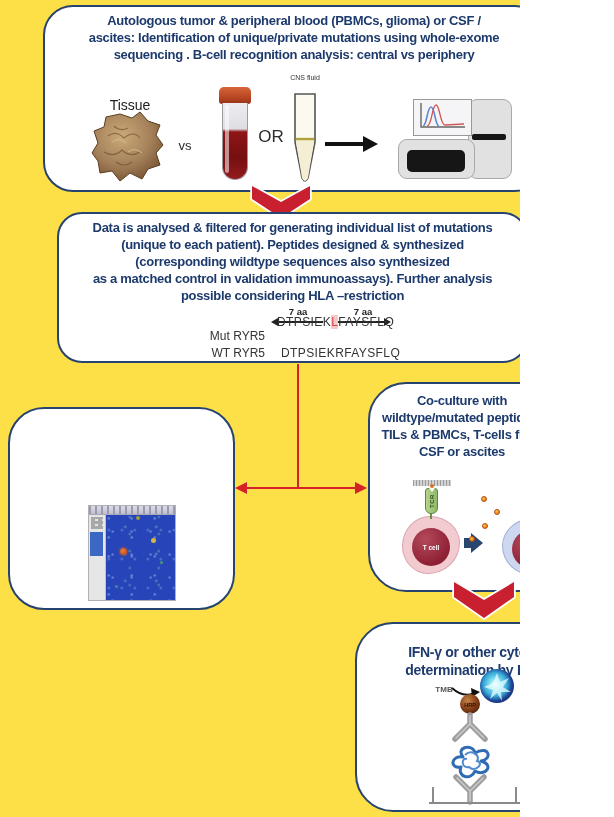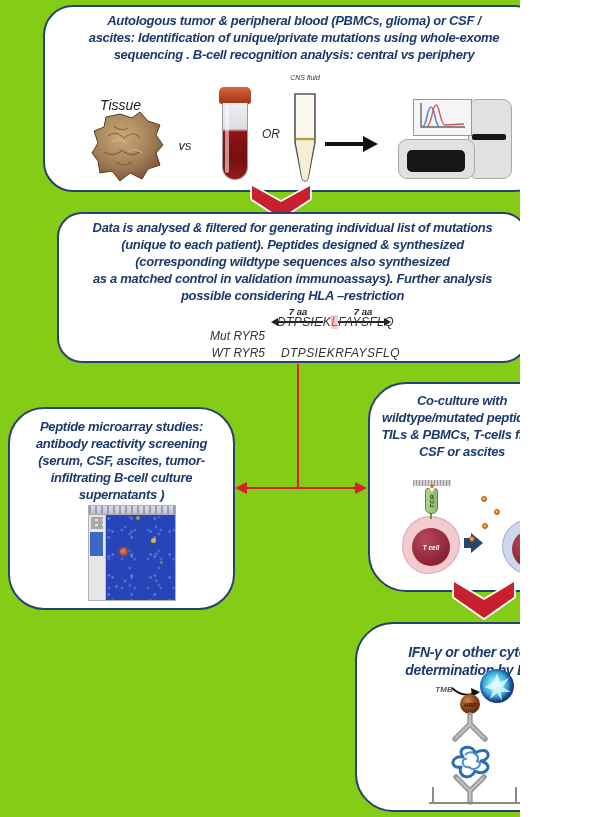--- a/index.html
+++ b/index.html
@@ -1,28 +1,28 @@
 <!DOCTYPE html>
 <html><head>
 <meta charset="utf-8">
 <style>
   html,body{margin:0;padding:0;background:#fff;}
-  .canvas{position:relative;width:520px;height:817px;background:#84cc16;overflow:hidden;
-          font-family:"Liberation Sans",sans-serif;font-style:italic;}
+  .canvas{position:relative;width:520px;height:817px;background:#fde047;overflow:hidden;
+          font-family:"Liberation Sans",sans-serif;}
   .box{position:absolute;background:#fff;border:2px solid #27436f;box-sizing:border-box;}
   .title{position:absolute;color:#1d3a6d;font-weight:bold;text-align:center;
          white-space:pre;line-height:1.3;letter-spacing:-0.3px;}
   .plain{position:absolute;color:#2b2b2b;}
 
   
   .box-top{left:43px;top:5px;width:502px;height:187px;border-radius:30px;}
   .t-title{left:55px;top:13px;width:478px;font-size:13px;}
-  .tissue-label{left:100px;top:97px;width:60px;font-size:14px;color:#222;}
+  .tissue-label{left:100px;top:97px;width:60px;font-size:14px;text-align:center;color:#222;}
   .vs-label{left:173px;top:138px;width:24px;font-size:13px;text-align:center;}
-  .or-label{left:254px;top:127px;width:34px;font-size:12px;text-align:center;}
+  .or-label{left:254px;top:127px;width:34px;font-size:17px;text-align:center;}
   .cns-label{left:285px;top:74px;width:40px;font-size:7px;text-align:center;color:#333;}
 
   .tube-cap{position:absolute;left:219px;top:87px;width:32px;height:17px;border-radius:5px 5px 3px 3px;
             background:linear-gradient(180deg,#d8653a,#b2421f 70%,#93331a);}
   .tube-body{position:absolute;left:222px;top:103px;width:26px;height:77px;border:1px solid #9a9aa0;
              border-top:none;border-radius:0 0 13px 13px;box-sizing:border-box;
              background:linear-gradient(180deg,#ededf1 0%,#dddde3 34%,#8e1516 38%,#760f11 72%,#941b1d 100%);}
   .tube-glare{position:absolute;left:225px;top:105px;width:4px;height:68px;background:rgba(255,255,255,.55);border-radius:2px;}
 
   .blk-arrow-line{position:absolute;left:325px;top:142px;width:40px;height:4px;background:#111;}
@@ -188,25 +188,20 @@
   <div class="seq-row-seq" style="left:277px;top:315px;"><span>DTPSIEK</span><span class="mut-res">L</span><span>FAYSFLQ</span></div>
   <div class="seq-row-label" style="left:199px;top:346px;">WT RYR5</div>
   <div class="seq-row-seq" style="left:281px;top:346px;">DTPSIEKRFAYSFLQ</div>
 
   <div class="vline-red"></div>
   <div class="hline-red"></div>
   <div class="head-left"></div>
   <div class="head-right"></div>
 
   <div class="box box-left"></div>
-  <div class="title l-title">Peptide microarray studies:
-antibody reactivity screening
-(serum, CSF, ascites, tumor-
-infiltrating B-cell culture
-supernatants )</div>
 
   <div class="ma-window">
     <div class="ma-titlebar"></div>
     <div class="ma-body">
       <div class="ma-side">
         <div class="ma-icons"></div>
         <div class="ma-sel"></div>
       </div>
       <div class="ma-main">
         <div class="ma-spot" style="left:14px;top:33px;width:7px;height:7px;background:radial-gradient(circle at 40% 40%,#f08040,#b43a10);box-shadow:0 0 3px #e06020;"></div>

